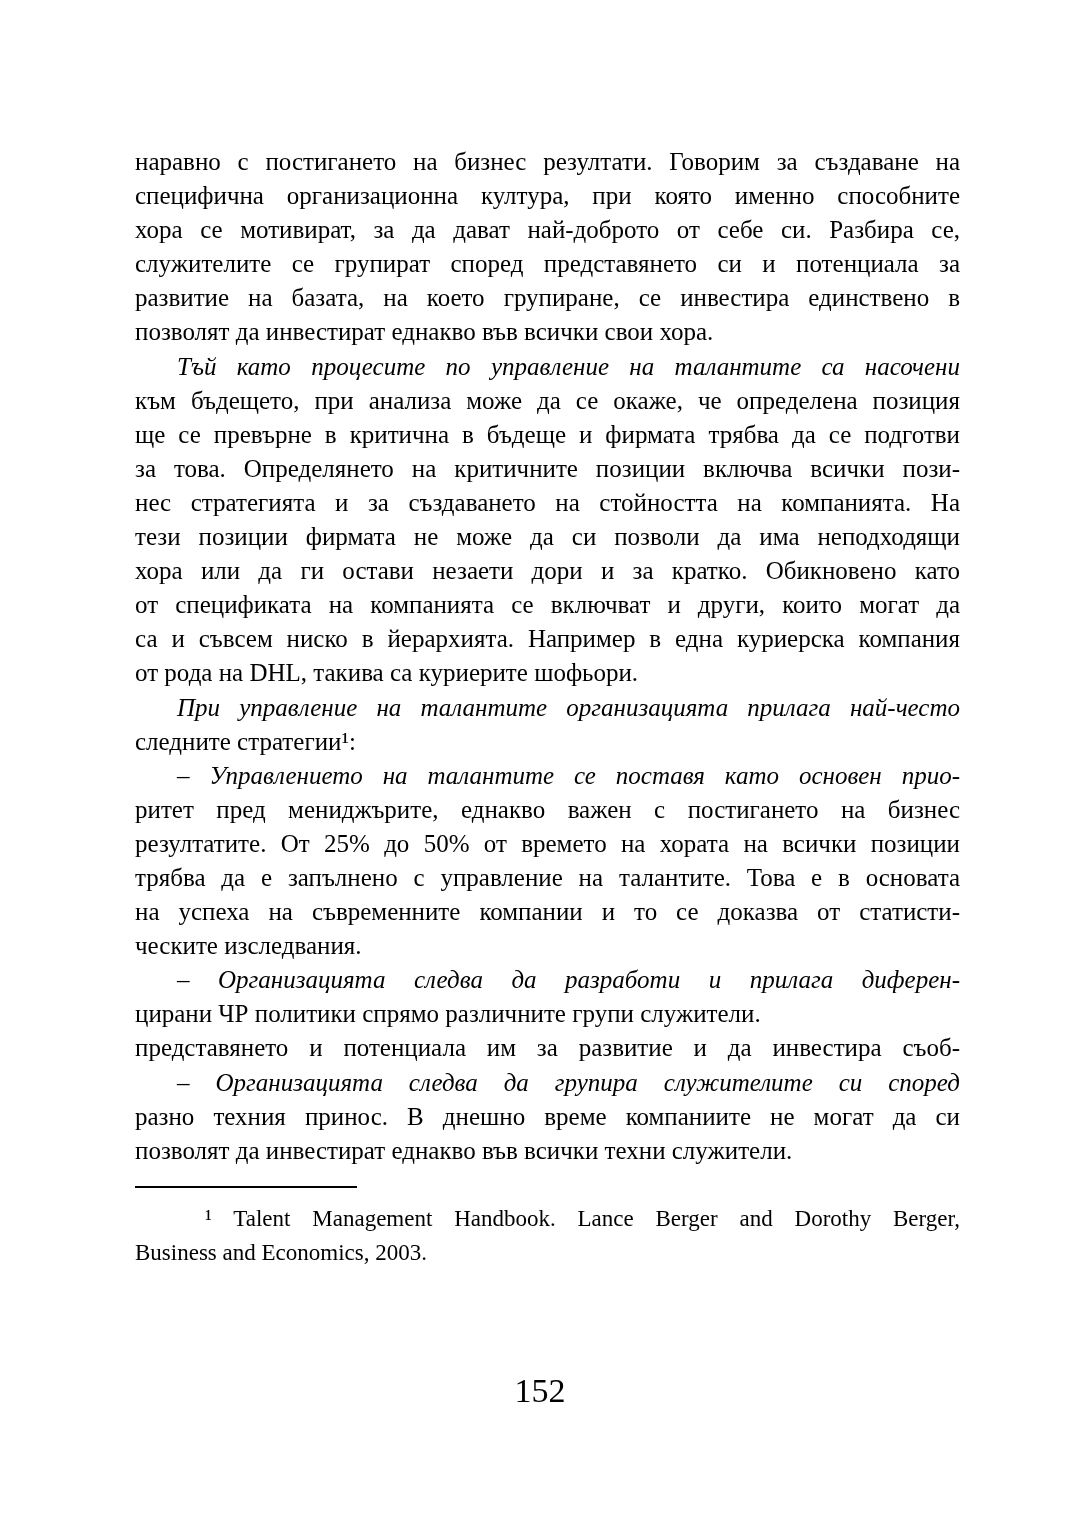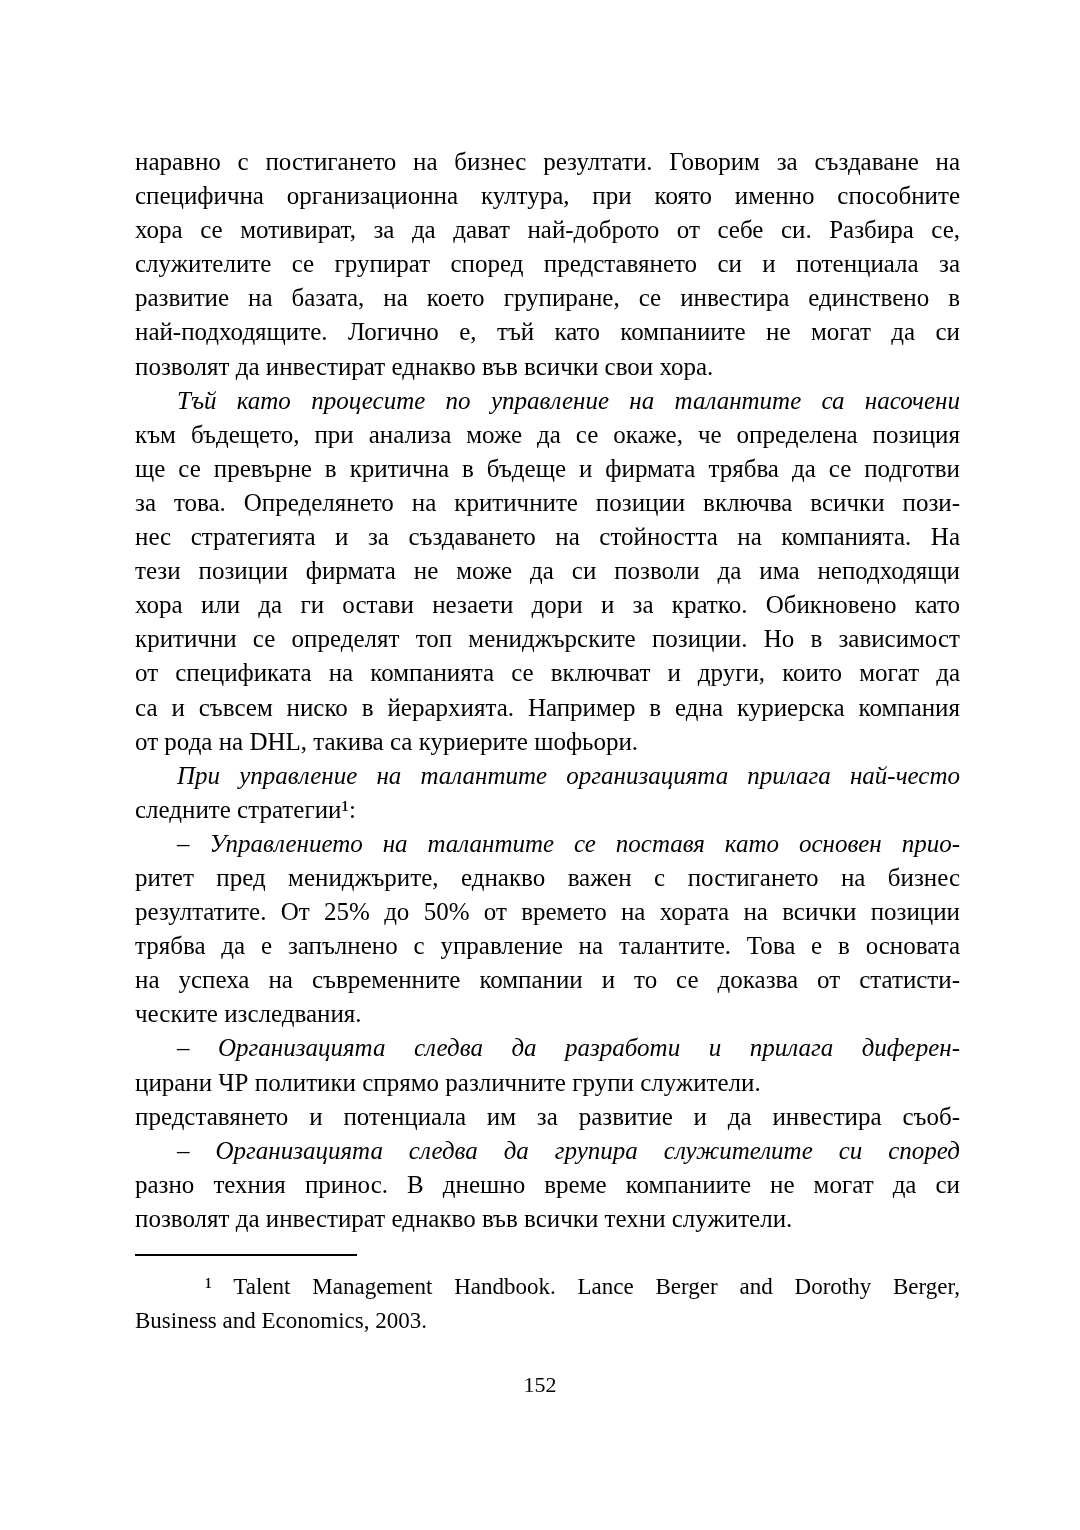--- a/index.html
+++ b/index.html
@@ -60,48 +60,46 @@
   }
   .footnote .line.fn-indent {
     padding-left: 70px;
   }
   .page-number {
     position: absolute;
     left: 0;
     right: 0;
     top: 1372px;
     text-align: center;
-    font-size: 22px;
+    font-size: 34px;
     font-family: "Liberation Serif", serif;
     color: #000000;
   }
 </style>
 </head>
 <body>
 
 <div class="page">
   <main class="text-block">
       <p class="para">
         <span class="line">наравно с постигането на бизнес резултати. Говорим за създаване на</span>
         <span class="line">специфична организационна култура, при която именно способните</span>
         <span class="line">хора се мотивират, за да дават най-доброто от себе си. Разбира се,</span>
         <span class="line">служителите се групират според представянето си и потенциала за</span>
         <span class="line">развитие на базата, на което групиране, се инвестира единствено в</span>
-        <span class="line">най-подходящите. Логично е, тъй като компаниите не могат да си</span>
         <span class="line last">позволят да инвестират еднакво във всички свои хора.</span>
       </p>
       <p class="para">
         <span class="line indent">Тъй като процесите по управление на талантите са насочени</span>
         <span class="line">към бъдещето, при анализа може да се окаже, че определена позиция</span>
         <span class="line">ще се превърне в критична в бъдеще и фирмата трябва да се подготви</span>
         <span class="line">за това. Определянето на критичните позиции включва всички пози-</span>
         <span class="line">нес стратегията и за създаването на стойността на компанията. На</span>
         <span class="line">тези позиции фирмата не може да си позволи да има неподходящи</span>
         <span class="line">хора или да ги остави незаети дори и за кратко. Обикновено като</span>
-        <span class="line">критични се определят топ мениджърските позиции. Но в зависимост</span>
         <span class="line">от спецификата на компанията се включват и други, които могат да</span>
         <span class="line">са и съвсем ниско в йерархията. Например в една куриерска компания</span>
         <span class="line last">от рода на DHL, такива са куриерите шофьори.</span>
       </p>
       <p class="para">
         <span class="line indent">При управление на талантите организацията прилага най-често</span>
         <span class="line last">следните стратегии¹:</span>
       </p>
       <p class="para">
         <span class="line indent">– Управлението на талантите се поставя като основен прио-</span>

